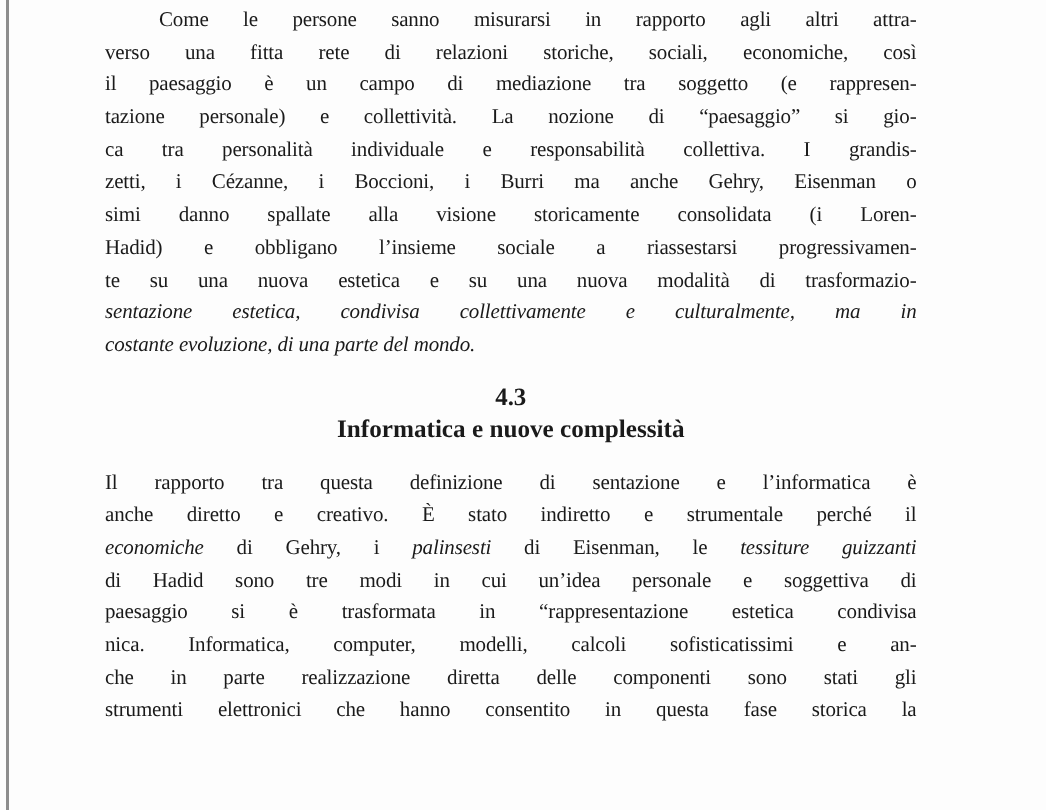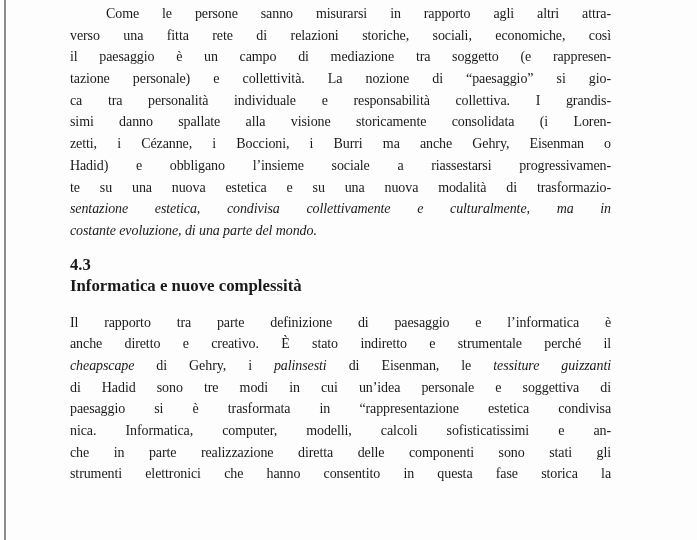--- a/index.html
+++ b/index.html
@@ -41,21 +41,21 @@
   }
   .line.indent { text-indent: 36px; }
   .line.just {
     text-align: justify;
     text-align-last: justify;
   }
   .line.nojust { text-align: left; }
   .it { font-style: italic; text-align: right; }
   .section-heading {
     margin-top: 12px;
-    text-align: left;
+    text-align: center;
     font-weight: bold;
   }
   .section-number {
     font-size: 16.6px;
     line-height: 21px;
     height: 21px;
   }
   .section-title {
     font-size: 16.8px;
     line-height: 21px;
@@ -69,37 +69,37 @@
 <div class="page">
   <div class="left-rule"></div>
   <div class="content">
 
     <div class="paragraph first">
         <div class="line indent just"><span class="rm">Come le persone sanno misurarsi in rapporto agli altri attra-</span></div>
         <div class="line just"><span class="rm">verso una fitta rete di relazioni storiche, sociali, economiche, così</span></div>
         <div class="line just"><span class="rm">il paesaggio è un campo di mediazione tra soggetto (e rappresen-</span></div>
         <div class="line just"><span class="rm">tazione personale) e collettività. La nozione di “paesaggio” si gio-</span></div>
         <div class="line just"><span class="rm">ca tra personalità individuale e responsabilità collettiva. I grandis-</span></div>
+        <div class="line just"><span class="rm">zetti, i Cézanne, i Boccioni, i Burri ma anche Gehry, Eisenman o</span></div>
         <div class="line just"><span class="rm">simi danno spallate alla visione storicamente consolidata (i Loren-</span></div>
-        <div class="line just"><span class="rm">zetti, i Cézanne, i Boccioni, i Burri ma anche Gehry, Eisenman o</span></div>
         <div class="line just"><span class="rm">Hadid) e obbligano l’insieme sociale a riassestarsi progressivamen-</span></div>
         <div class="line just"><span class="rm">te su una nuova estetica e su una nuova modalità di trasformazio-</span></div>
         <div class="line just"><span class="it">sentazione estetica, condivisa collettivamente e culturalmente, ma in</span></div>
         <div class="line nojust"><span class="it">costante evoluzione, di una parte del mondo.</span></div>
       </div>
 
     <div class="section-heading">
       <div class="section-number">4.3</div>
       <div class="section-title">Informatica e nuove complessità</div>
     </div>
 
     <div class="paragraph second">
-        <div class="line just"><span class="rm">Il rapporto tra parte definizione di paesaggio e l’informatica è</span></div>
+        <div class="line just"><span class="rm">Il rapporto tra questa definizione di sentazione e l’informatica è</span></div>
         <div class="line just"><span class="rm">anche diretto e creativo. È stato indiretto e strumentale perché il</span></div>
-        <div class="line just"><span class="it">cheapscape</span><span class="rm"> di Gehry, i </span><span class="it">palinsesti</span><span class="rm"> di Eisenman, le </span><span class="it">tessiture guizzanti</span></div>
+        <div class="line just"><span class="it">economiche</span><span class="rm"> di Gehry, i </span><span class="it">palinsesti</span><span class="rm"> di Eisenman, le </span><span class="it">tessiture guizzanti</span></div>
         <div class="line just"><span class="rm">di Hadid sono tre modi in cui un’idea personale e soggettiva di</span></div>
         <div class="line just"><span class="rm">paesaggio si è trasformata in “rappresentazione estetica condivisa</span></div>
         <div class="line just"><span class="rm">nica. Informatica, computer, modelli, calcoli sofisticatissimi e an-</span></div>
         <div class="line just"><span class="rm">che in parte realizzazione diretta delle componenti sono stati gli</span></div>
         <div class="line just"><span class="rm">strumenti elettronici che hanno consentito in questa fase storica la</span></div>
       </div>
 
   </div>
 </div>
 

